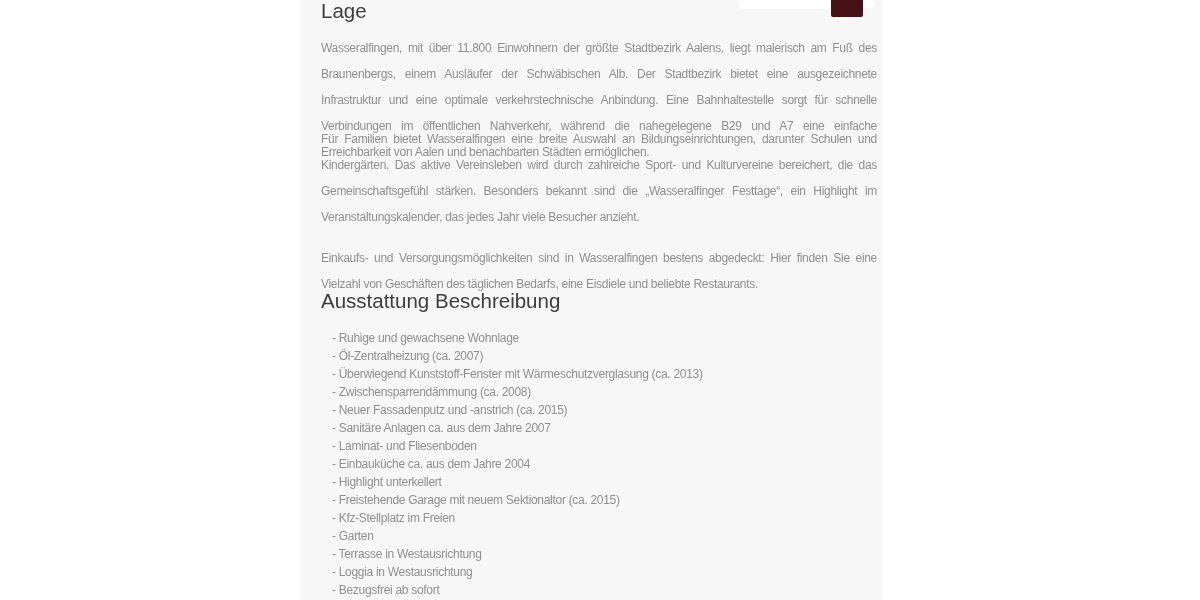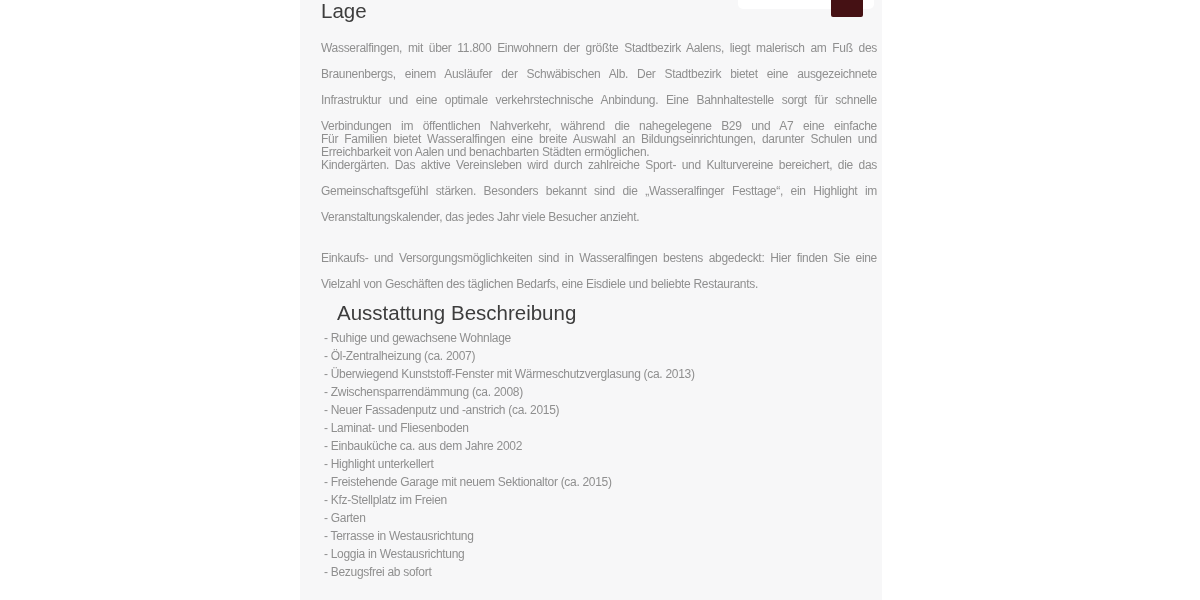--- a/index.html
+++ b/index.html
@@ -42,37 +42,37 @@
     position: absolute;
     left: 21px;
     color: #3d3d3d;
     font-size: 20.5px;
     font-weight: 400;
     line-height: 26px;
     letter-spacing: 0;
     white-space: nowrap;
   }
   .h-lage { top: -2px; }
-  .h-ausstattung { top: 300px; margin-left: 16px; }
+  .h-ausstattung { top: 288px; }
   .para {
     position: absolute;
     left: 21px;
     width: 556px;
     color: #8f8f8f;
     font-size: 12px;
     letter-spacing: -0.3px;
     line-height: 26px;
     text-align: justify;
   }
   .p1 { top: 35px; }
   .p2 { top: 126px; }
   .p3 { top: 233px; margin-top: 12px; }
   .features {
     position: absolute;
-    left: 24px; top: 329px;
+    left: 32px; top: 329px;
     width: 556px;
     color: #8f8f8f;
     font-size: 12px;
     letter-spacing: -0.3px;
     line-height: 18px;
   }
   .feature-row {
     height: 18px;
     white-space: nowrap;
     overflow: hidden;
@@ -96,22 +96,23 @@
     <div class="para p3">Einkaufs- und Versorgungsmöglichkeiten sind in Wasseralfingen bestens abgedeckt: Hier finden Sie eine Vielzahl von Geschäften des täglichen Bedarfs, eine Eisdiele und beliebte Restaurants.</div>
 
     <h2 class="h h-ausstattung">Ausstattung Beschreibung</h2>
 
     <div class="features" id="features">
         <div class="feature-row">- Ruhige und gewachsene Wohnlage</div>
         <div class="feature-row">- Öl-Zentralheizung (ca. 2007)</div>
         <div class="feature-row">- Überwiegend Kunststoff-Fenster mit Wärmeschutzverglasung (ca. 2013)</div>
         <div class="feature-row">- Zwischensparrendämmung (ca. 2008)</div>
         <div class="feature-row">- Neuer Fassadenputz und -anstrich (ca. 2015)</div>
+        <div class="feature-row">- Sanitäre Anlagen ca. aus dem Jahre 2007</div>
         <div class="feature-row">- Laminat- und Fliesenboden</div>
-        <div class="feature-row">- Einbauküche ca. aus dem Jahre 2002</div>
+        <div class="feature-row">- Einbauküche ca. aus dem Jahre 2004</div>
         <div class="feature-row">- Highlight unterkellert</div>
         <div class="feature-row">- Freistehende Garage mit neuem Sektionaltor (ca. 2015)</div>
         <div class="feature-row">- Kfz-Stellplatz im Freien</div>
         <div class="feature-row">- Garten</div>
         <div class="feature-row">- Terrasse in Westausrichtung</div>
         <div class="feature-row">- Loggia in Westausrichtung</div>
         <div class="feature-row">- Bezugsfrei ab sofort</div>
       </div>
 
   </div>

